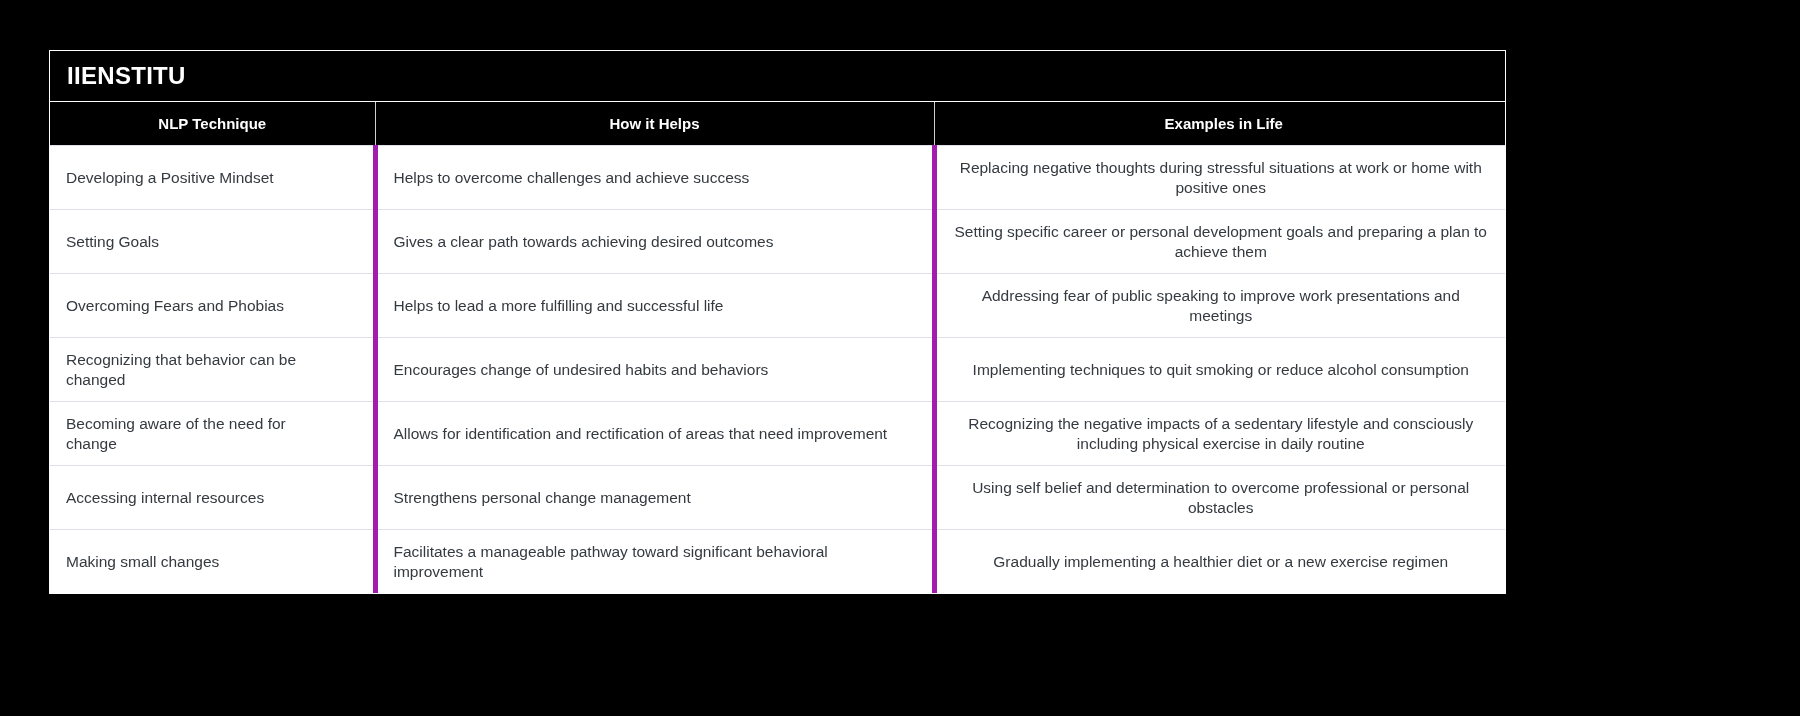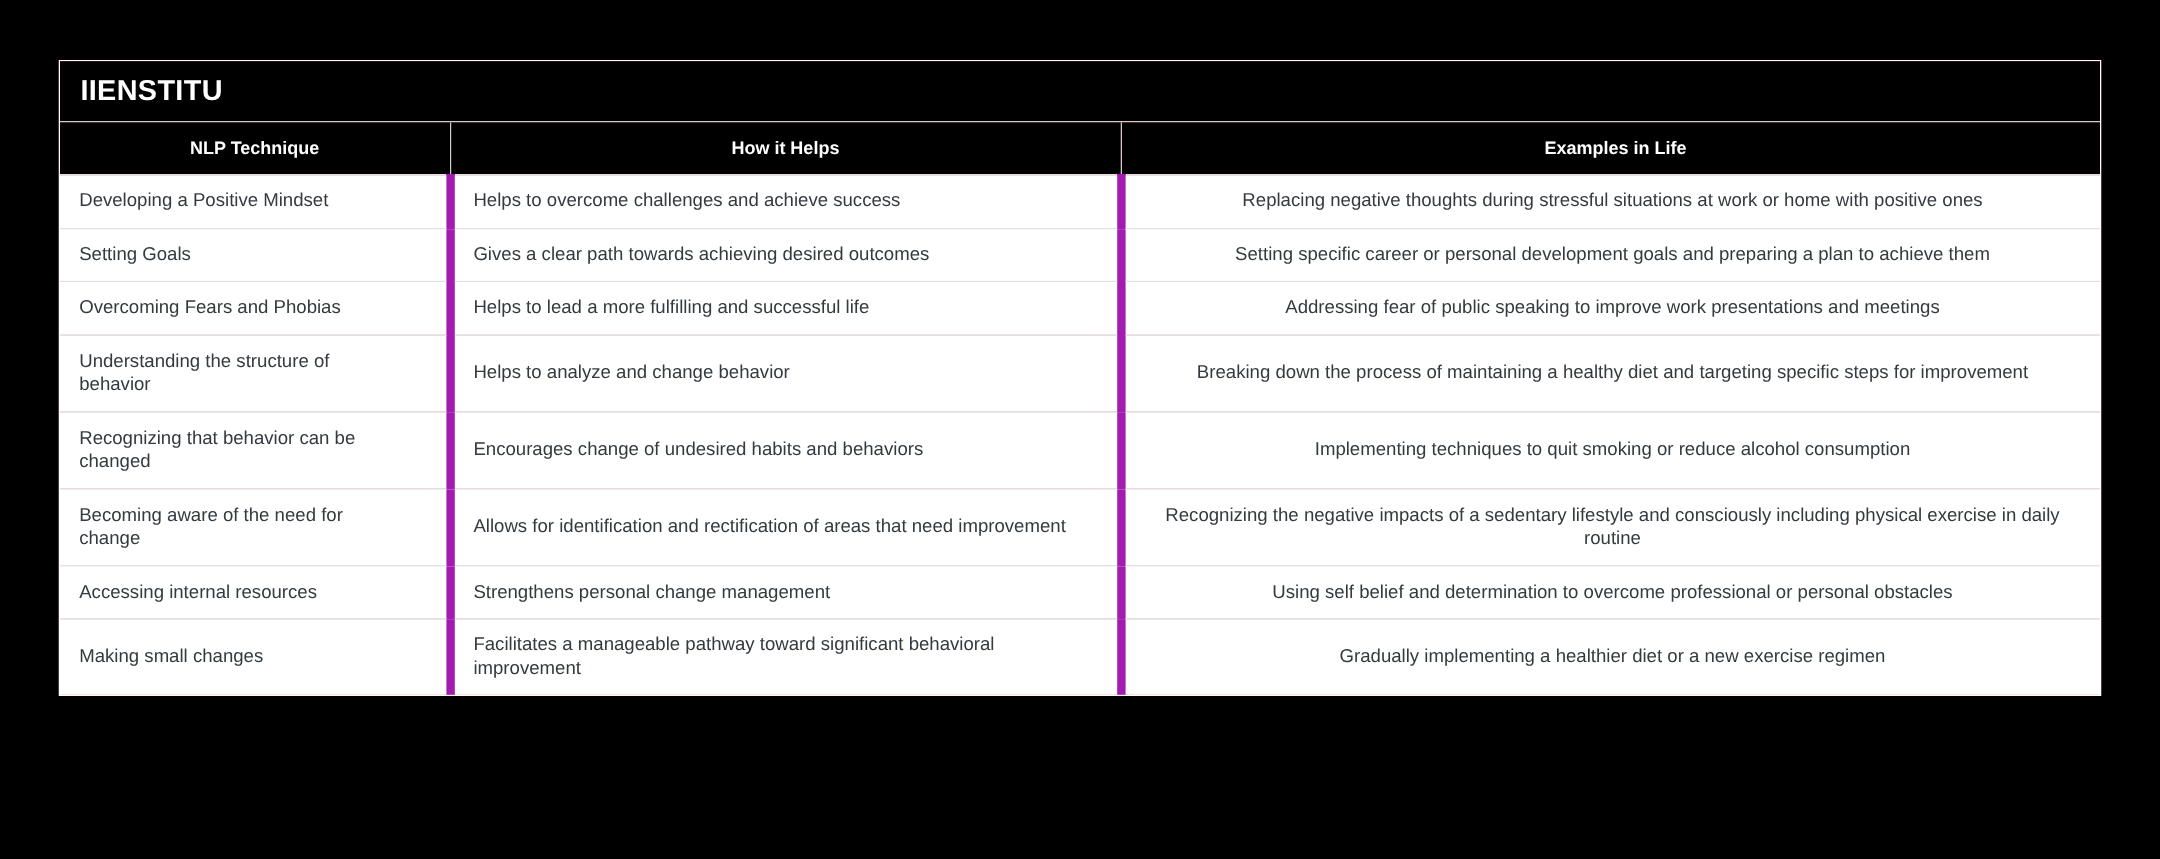--- a/index.html
+++ b/index.html
@@ -5,22 +5,22 @@
   * { box-sizing: border-box; margin: 0; padding: 0; }
   html, body {
     width: 1800px; height: 716px;
     background: #000000;
     overflow: hidden;
     font-family: "Liberation Sans", "DejaVu Sans", sans-serif;
   }
   .panel {
     position: absolute;
     left: 49px; top: 50px;
-    width: 1702px;
-    background: #ef4444;
+    width: 1457px;
+    background: #4d7c0f;
     border: 1px solid #fdfdfd;
   }
   .title-bar {
     height: 51px;
     display: flex;
     align-items: center;
     padding: 0 17px;
     border-bottom: 1px solid #fdfdfd;
     background: #000000;
   }
@@ -49,21 +49,21 @@
     border-bottom: 1px solid #dee2e6;
     vertical-align: middle;
   }
   th:last-child { border-right: none; padding-left: 24px; }
   td {
     background: #ffffff;
     color: #343a40;
     font-size: 15.5px;
     line-height: 19.5px;
     padding: 12px 16px;
-    border-right: 7px solid #a21caf;
+    border-right: 5px solid #a21caf;
     border-bottom: 1px solid #dee2e6;
     vertical-align: middle;
   }
   td:last-child { border-right: none; text-align: center; }
   tr:last-child td { border-bottom: none; }
   td.col-0 { padding-right: 48px; }
   td.col-1 { padding-right: 40px; }
 </style>
 </head>
 <body>
@@ -95,25 +95,20 @@
           <td class="col-0">Setting Goals</td>
           <td class="col-1">Gives a clear path towards achieving desired outcomes</td>
           <td class="col-2">Setting specific career or personal development goals and preparing a plan to achieve them</td>
         </tr>
         <tr>
           <td class="col-0">Overcoming Fears and Phobias</td>
           <td class="col-1">Helps to lead a more fulfilling and successful life</td>
           <td class="col-2">Addressing fear of public speaking to improve work presentations and meetings</td>
         </tr>
         <tr>
-          <td class="col-0">Understanding the structure of behavior</td>
-          <td class="col-1">Helps to analyze and change behavior</td>
-          <td class="col-2">Breaking down the process of maintaining a healthy diet and targeting specific steps for improvement</td>
-        </tr>
-        <tr>
           <td class="col-0">Recognizing that behavior can be changed</td>
           <td class="col-1">Encourages change of undesired habits and behaviors</td>
           <td class="col-2">Implementing techniques to quit smoking or reduce alcohol consumption</td>
         </tr>
         <tr>
           <td class="col-0">Becoming aware of the need for change</td>
           <td class="col-1">Allows for identification and rectification of areas that need improvement</td>
           <td class="col-2">Recognizing the negative impacts of a sedentary lifestyle and consciously including physical exercise in daily routine</td>
         </tr>
         <tr>

